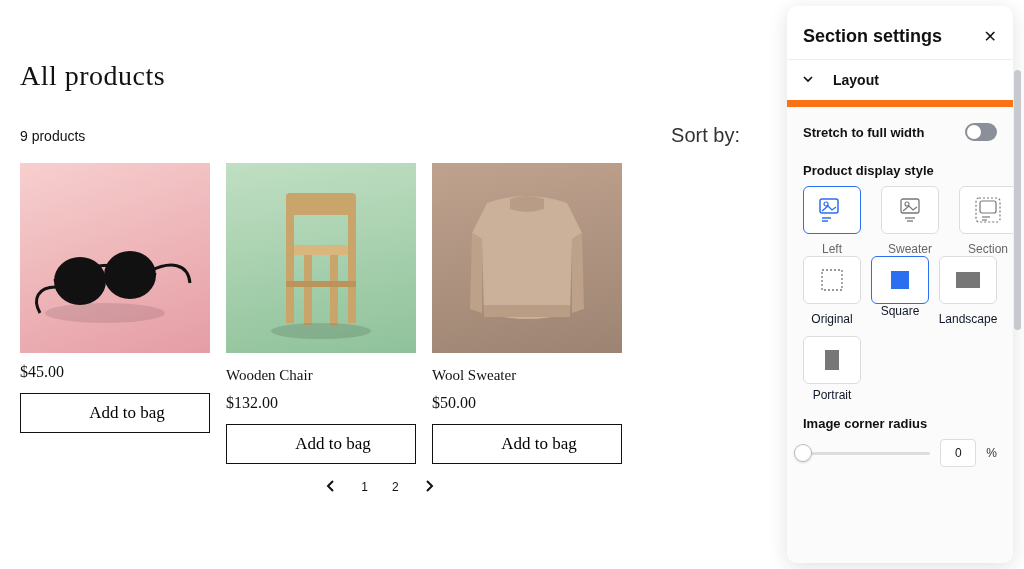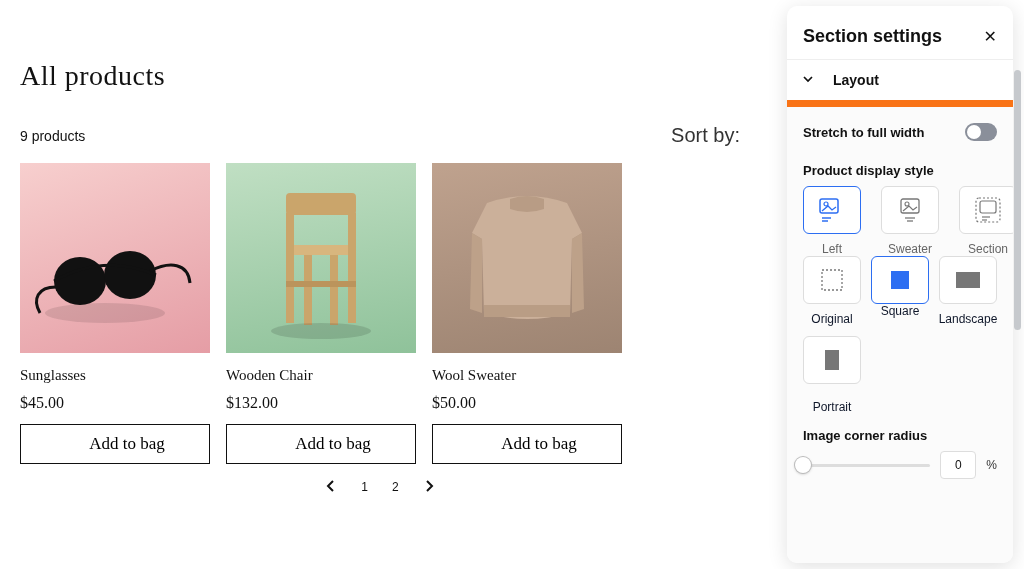--- a/index.html
+++ b/index.html
@@ -215,21 +215,20 @@
       <div class="img" style="background:linear-gradient(160deg,#f7cfce,#e59da5);">
         <svg viewBox="0 0 190 190" width="190" height="190">
           <ellipse cx="60" cy="118" rx="26" ry="24" fill="#111"></ellipse>
           <ellipse cx="110" cy="112" rx="26" ry="24" fill="#111"></ellipse>
           <path d="M34 118 Q84 90 136 112" stroke="#111" stroke-width="3" fill="none"></path>
           <path d="M130 108 C150 98 168 100 170 120" stroke="#111" stroke-width="3" fill="none"></path>
           <path d="M36 124 C18 124 12 136 20 150" stroke="#111" stroke-width="3" fill="none"></path>
           <ellipse cx="85" cy="150" rx="60" ry="10" fill="rgba(0,0,0,0.1)"></ellipse>
         </svg>
       </div>
-      <div class="name">Sunglasses</div>
       <div class="price">$45.00</div>
       <button class="add-btn">Add to bag</button>
     </div>
 
     <div class="card">
       <div class="img" style="background:linear-gradient(170deg,#c0dfc3,#8fc29a);">
         <svg viewBox="0 0 190 190" width="190" height="190">
           <rect x="60" y="30" width="70" height="22" rx="4" fill="#caa56b"></rect>
           <rect x="60" y="82" width="70" height="10" rx="3" fill="#d8b67e"></rect>
           <rect x="60" y="50" width="8" height="110" fill="#caa56b"></rect>
@@ -355,21 +354,21 @@
         <div class="ratio-cap">Square</div>
       </div>
       <div style="display:flex;flex-direction:column;align-items:center;gap:8px">
         <div class="ratio-tile">
           <svg width="26" height="18" viewBox="0 0 26 18">
               <rect x="1" y="1" width="24" height="16" fill="#777"></rect>
             </svg>
         </div>
         <div class="ratio-cap">Landscape</div>
       </div>
-      <div style="display:flex;flex-direction:column;align-items:center;gap:16px">
+      <div style="display:flex;flex-direction:column;align-items:center;gap:4px">
         <div class="ratio-tile">
           <svg width="16" height="22" viewBox="0 0 16 22">
               <rect x="1" y="1" width="14" height="20" fill="#777"></rect>
             </svg>
         </div>
         <div class="ratio-cap">Portrait</div>
       </div>
     </div>
 
     <div class="sub">Image corner radius</div>

